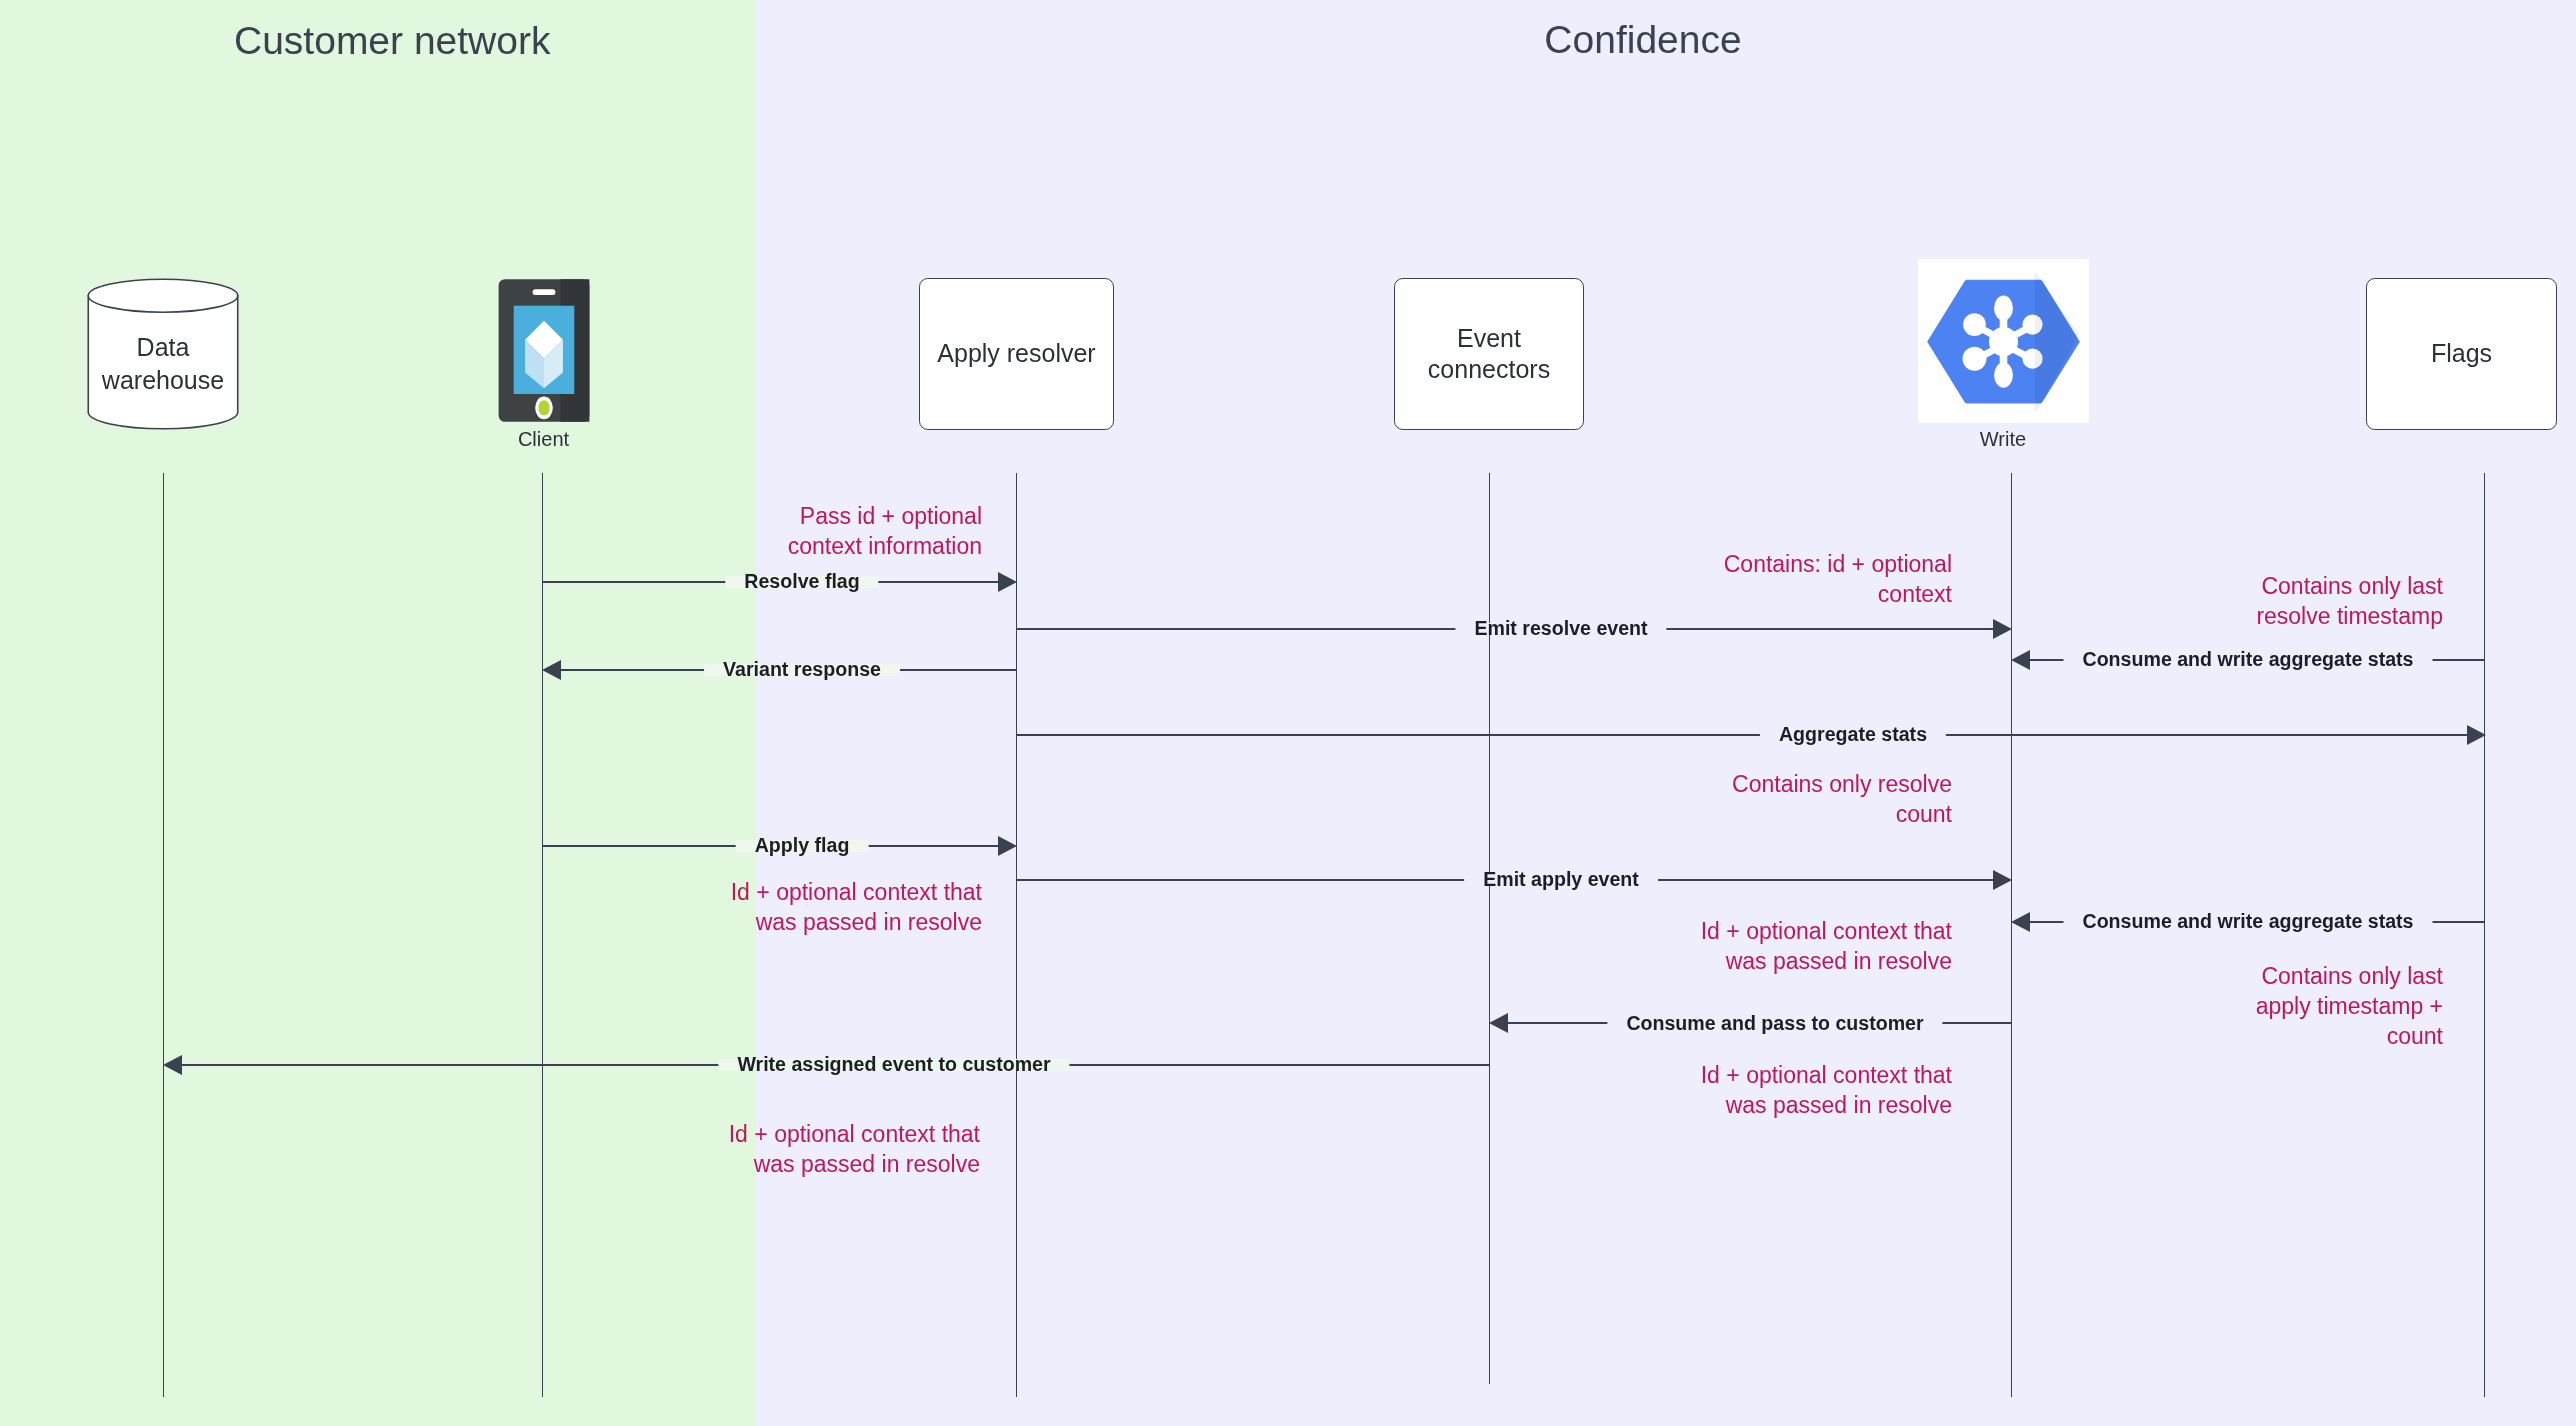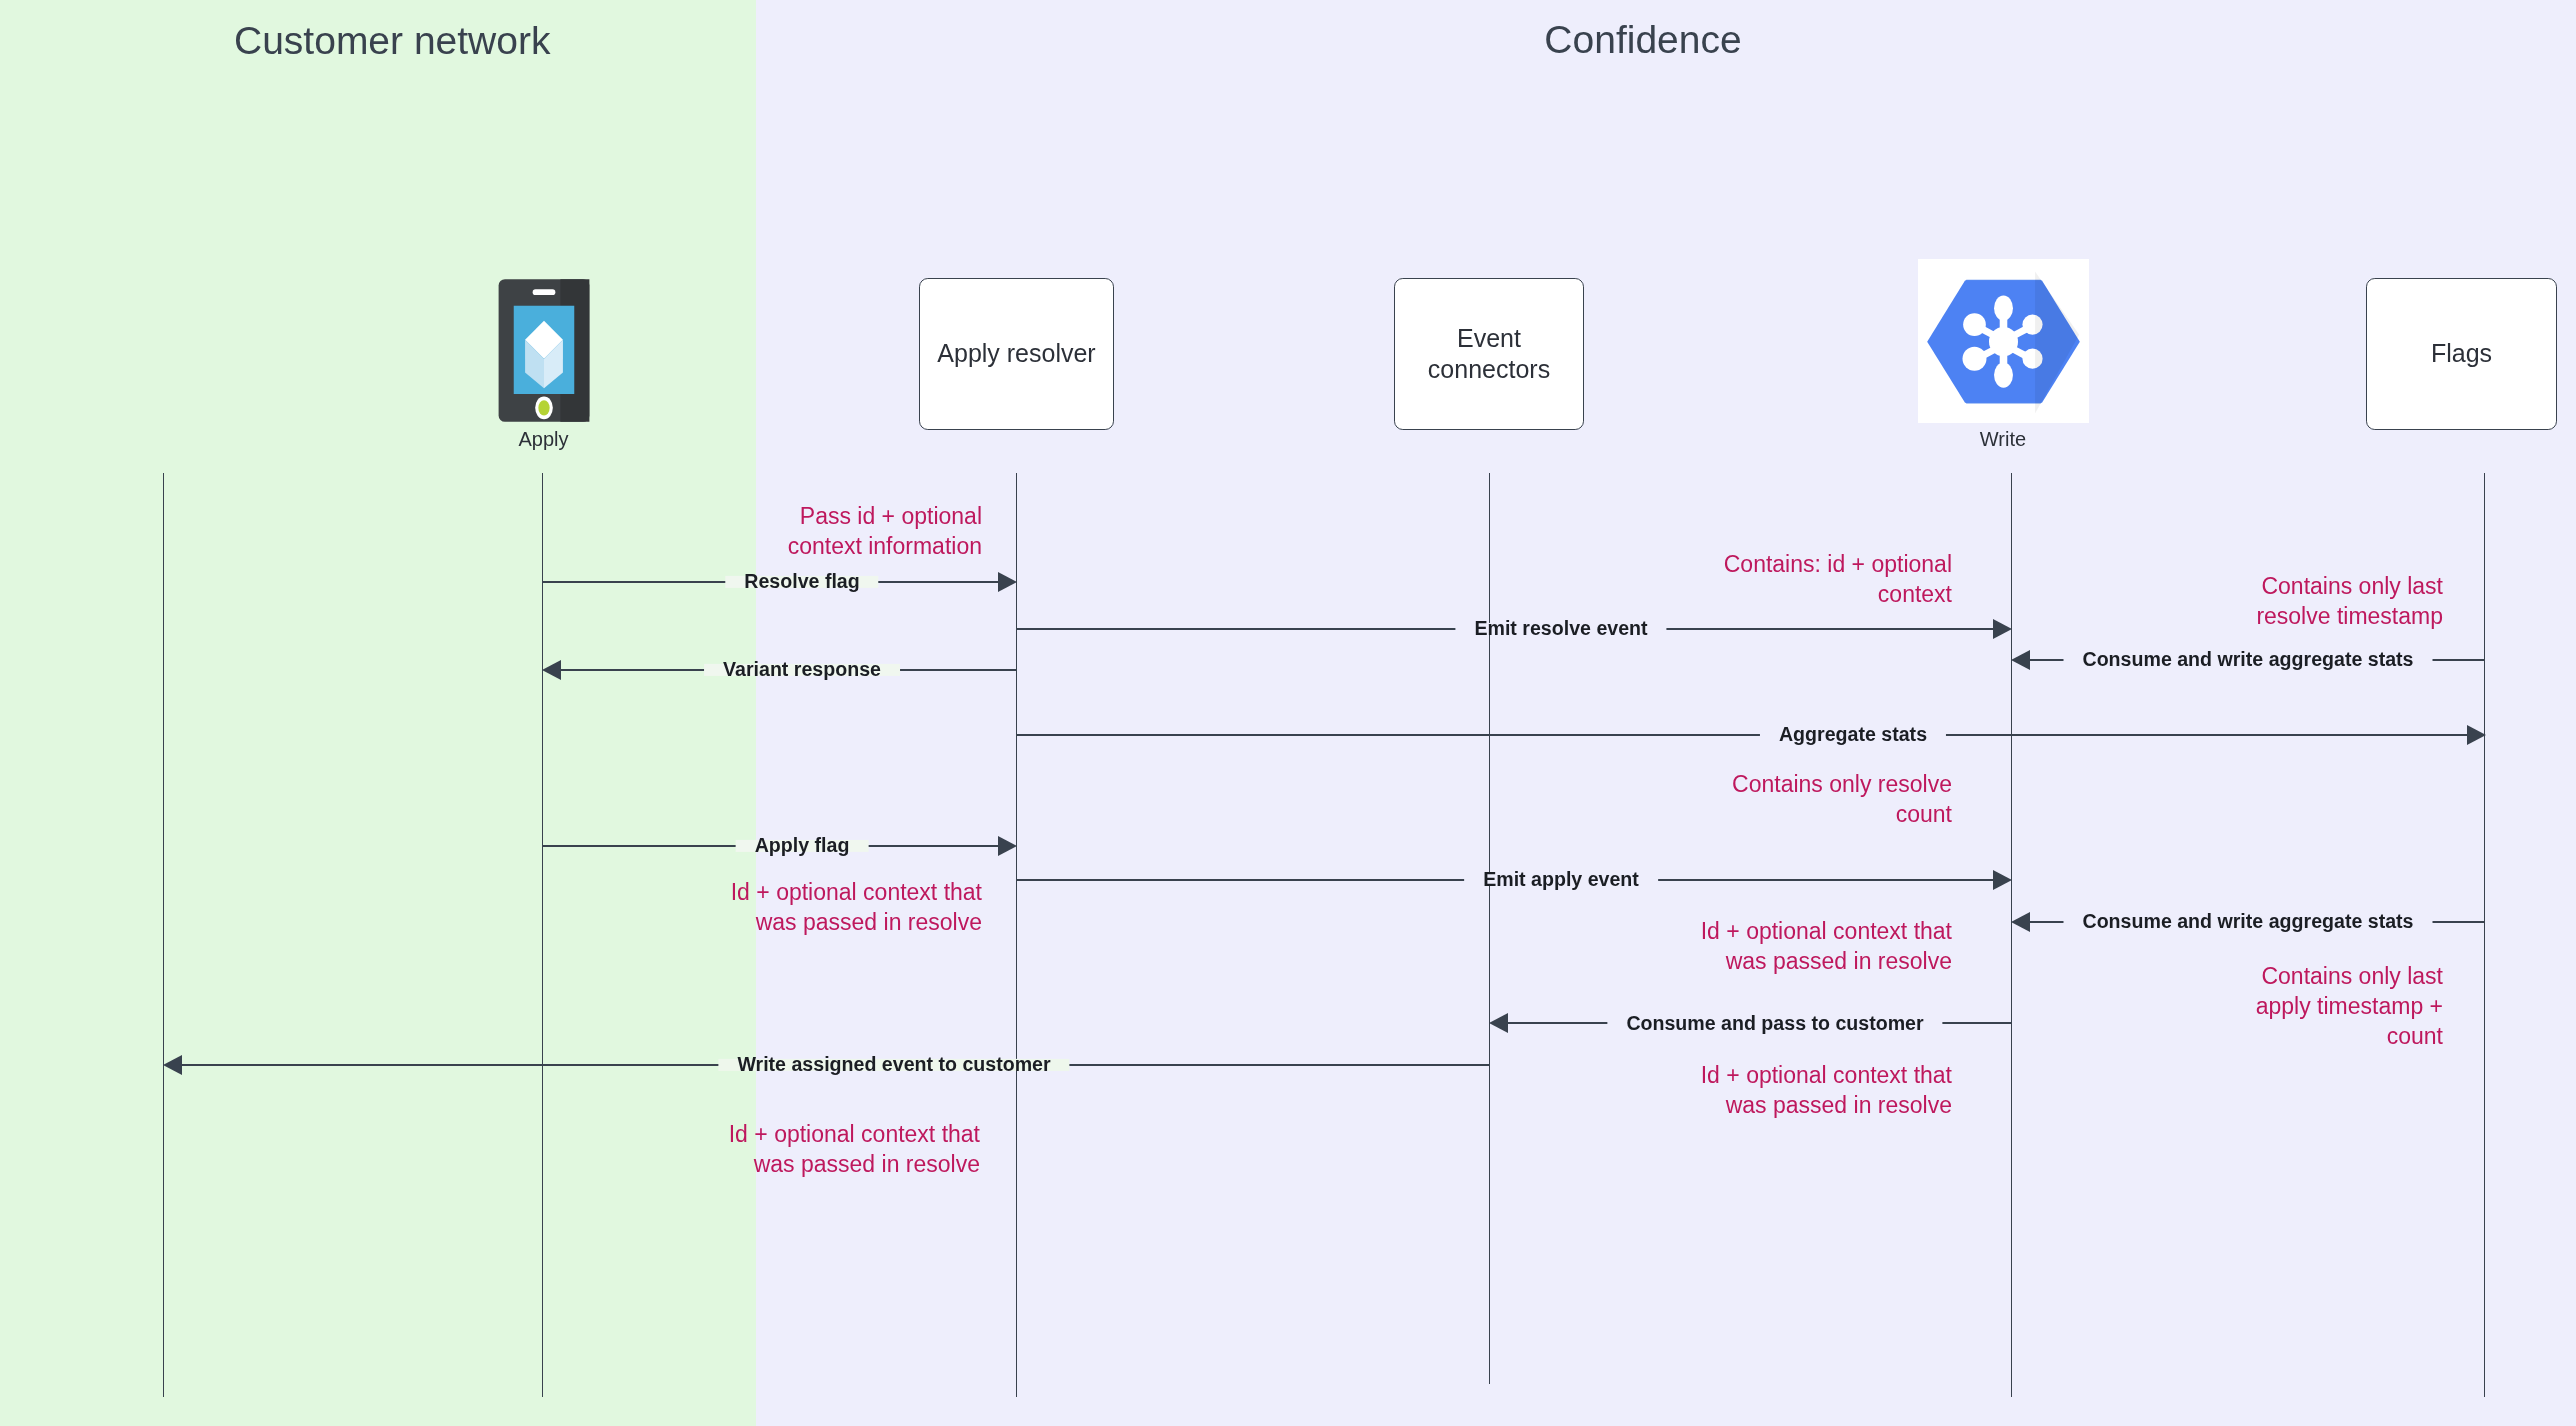--- a/index.html
+++ b/index.html
@@ -112,35 +112,45 @@
 <body>
 
 <div id="stage">
 
   <div class="band customer"></div>
   <div class="band confidence"></div>
 
   <div class="region-title" style="left:234px;top:19px;width:316px;">Customer network</div>
   <div class="region-title" style="left:1485px;top:17.7px;width:316px;">Confidence</div>
 
+  <div class="cylinder" style="left:87px;top:278px;width:152px;height:152px;">
+    <svg width="152" height="152" viewBox="0 0 240 240">
+      <path d="M2,28 L2,212 A118,26 0 0 0 238,212 L238,28 Z" fill="#ffffff" stroke="#39424e" stroke-width="2.5"></path>
+      <ellipse cx="120" cy="28" rx="118" ry="26" fill="#ffffff" stroke="#39424e" stroke-width="2.5"></ellipse>
+    </svg>
+    <div class="cyl-label" style="top:56%;">
+      <div>Data</div>
+      <div>warehouse</div>
+    </div>
+  </div>
 
   <div class="phone" style="left:497px;top:278px;width:94px;height:145px;">
     <svg width="94" height="145" viewBox="0 0 148 230">
       <rect x="2" y="2" width="144" height="226" rx="10" fill="#3e4245"></rect>
       <path d="M100,2 L146,2 L146,228 L100,228 Z" fill="#333638"></path>
       <rect x="26" y="44" width="96" height="140" fill="#4aafdc"></rect>
       <rect x="56" y="18" width="36" height="9" rx="4.5" fill="#ffffff"></rect>
       <ellipse cx="74" cy="206" rx="14" ry="18" fill="#ffffff"></ellipse>
       <ellipse cx="74" cy="206" rx="9" ry="12" fill="#b5d334"></ellipse>
 
       <polygon points="74,68 104,98 74,128 44,98" fill="#ffffff"></polygon>
       <polygon points="44,98 74,128 74,175 44,150" fill="#bfe0f2"></polygon>
       <polygon points="104,98 74,128 74,175 104,150" fill="#d8ecf8"></polygon>
     </svg>
-    <div class="node-caption" style="left:-38px;width:169px;top:150px;">Apply</div>
+    <div class="node-caption" style="left:-38px;width:169px;top:150px;">Client</div>
   </div>
 
   <div class="box" style="left:919px;top:278px;width:195px;height:152px;">
     <span>Apply resolver</span>
   </div>
 
   <div class="box" style="left:1394px;top:278px;width:190px;height:152px;">
     <span>
       Event<br>connectors
     </span>

